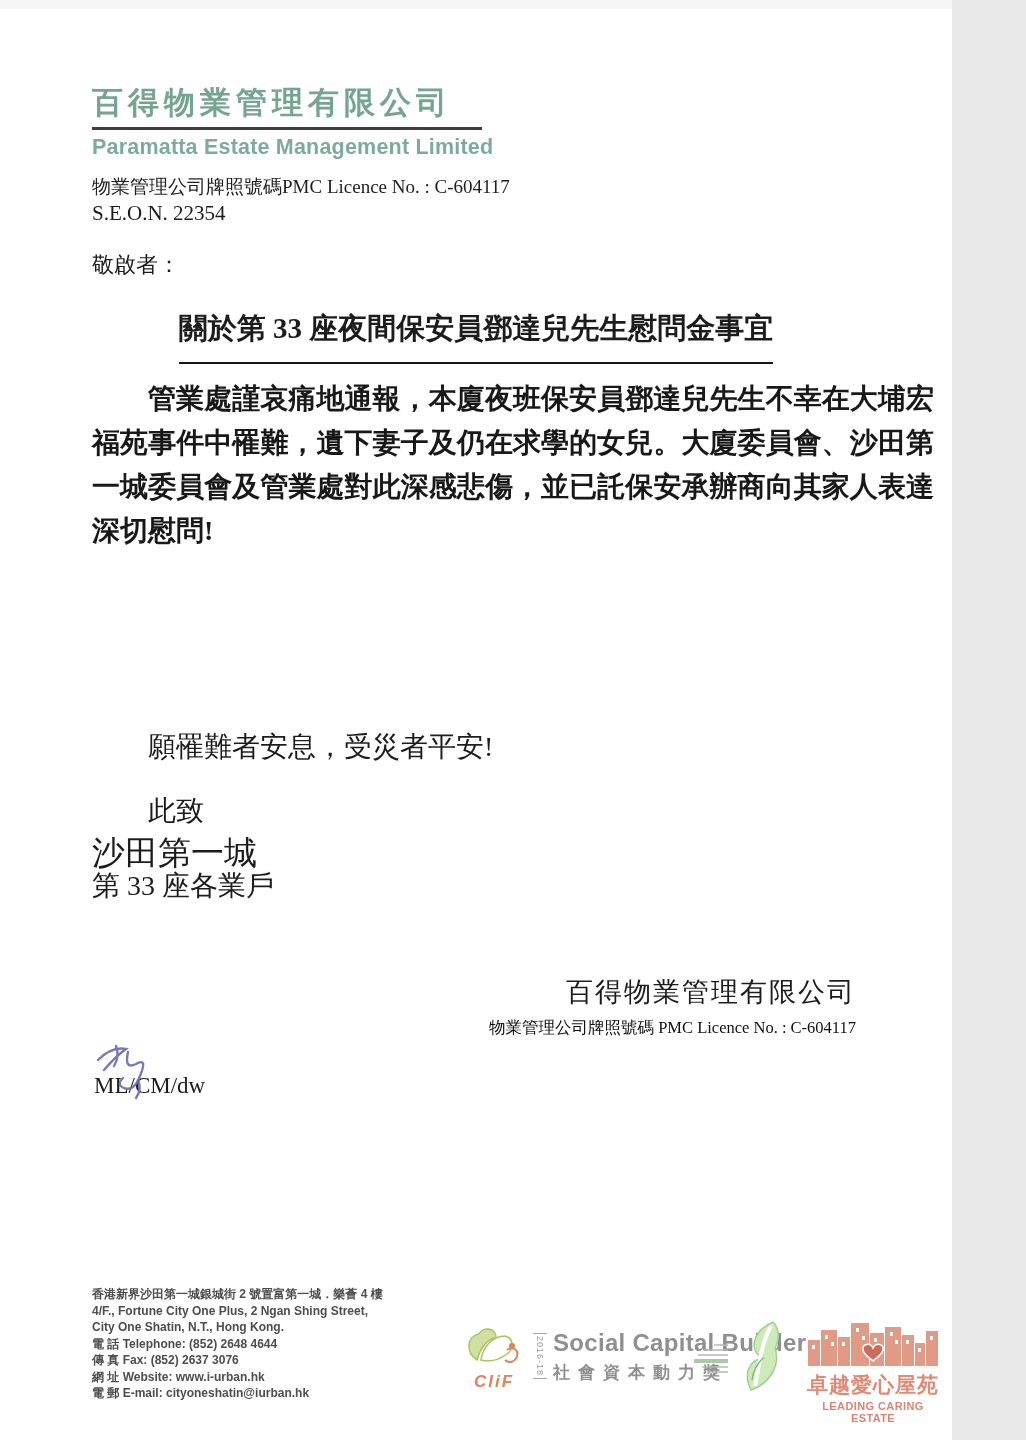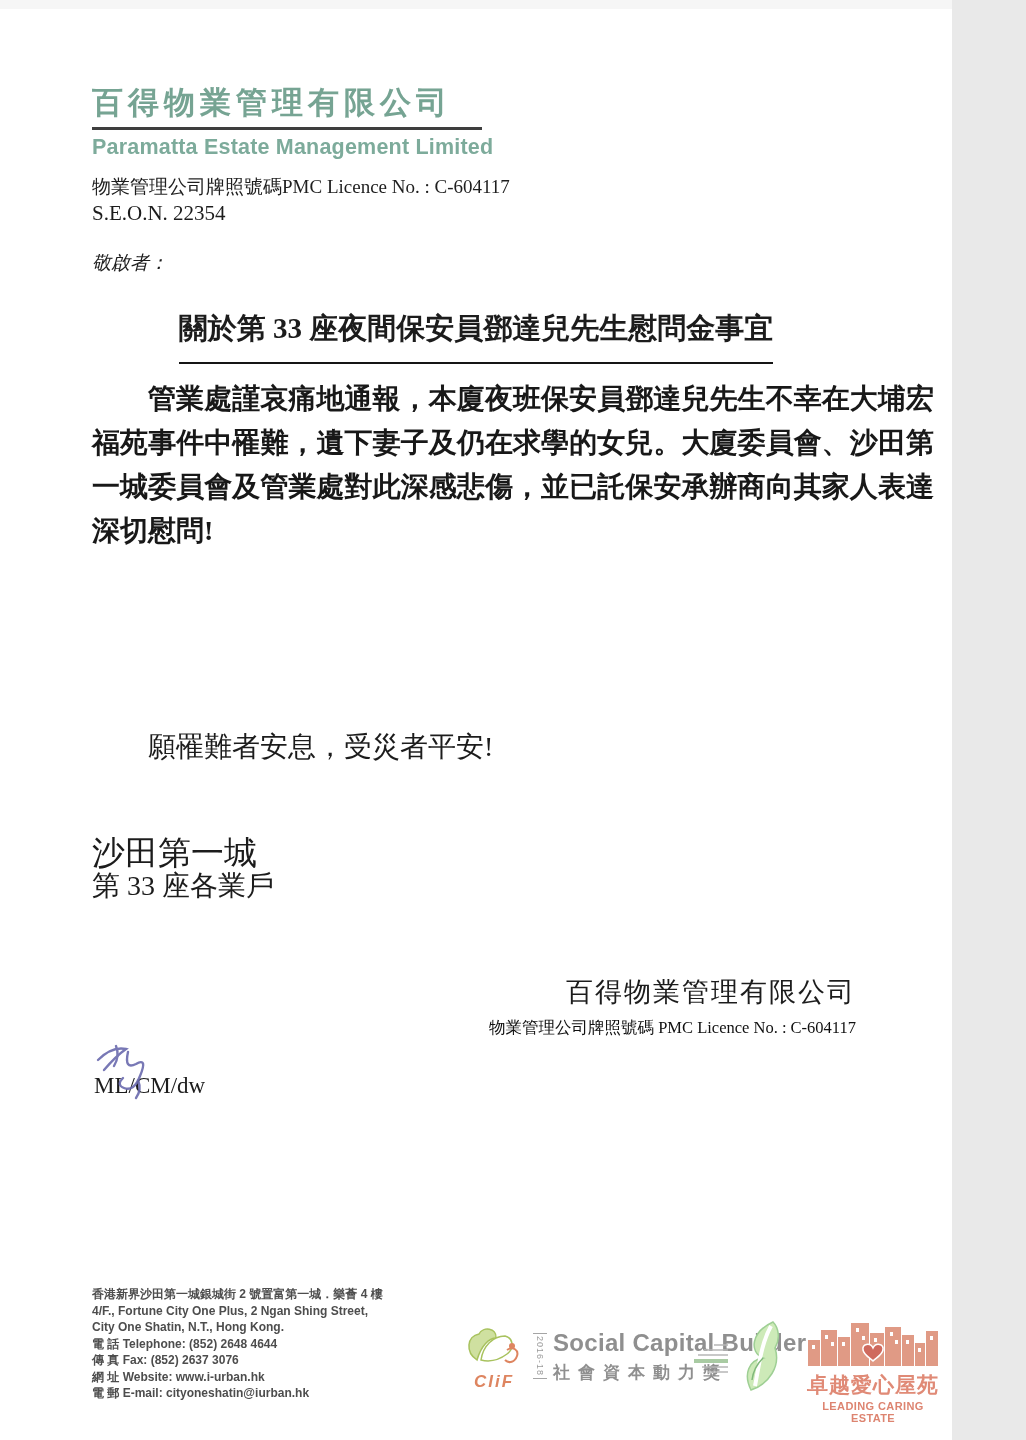--- a/index.html
+++ b/index.html
@@ -14,21 +14,21 @@
   .topstrip{position:absolute;left:0;top:0;width:100%;height:9px;background:#f6f6f6;}
 
   
   .hdr{position:absolute;left:92px;top:86px;font-family:"Liberation Sans","DejaVu Sans",sans-serif;}
   .hdr .zh{font-size:31px;font-weight:600;color:#76a493;letter-spacing:5px;line-height:34px;}
   .hdr .rule{width:390px;border-top:3px solid #3e3e3e;margin-top:7px;}
   .hdr .en{font-size:21.5px;font-weight:bold;color:#7dab9b;margin-top:5px;letter-spacing:.2px;}
   .hdr .lic{font-family:"Liberation Serif","DejaVu Serif",serif;font-size:19px;color:#1e1e1e;margin-top:14px;}
 
   .ref{position:absolute;left:92px;top:201px;font-size:21px;}
-  .salute{position:absolute;left:92px;top:250px;font-size:19px;font-style:italic;}
+  .salute{position:absolute;left:92px;top:250px;font-size:22px;}
 
   
   .title{position:absolute;left:0;top:309px;width:100%;text-align:center;font-size:29px;font-weight:bold;}
   .title span{border-bottom:2.5px solid #151515;padding-bottom:18px;}
 
   .para{position:absolute;left:92px;width:842px;font-size:28px;line-height:44px;text-indent:56px;text-align:justify;color:#181818;font-weight:bold;}
   .p1{top:377px;}
   .p2{top:551px;}
   .blessing{position:absolute;left:92px;top:728px;font-size:28px;text-indent:56px;width:842px;}
   .close-salute{position:absolute;left:92px;top:792px;font-size:28px;text-indent:56px;width:400px;}
@@ -87,20 +87,21 @@
   <div class="ref">S.E.O.N. 22354</div>
   <div class="salute">敬啟者：</div>
 
   <div class="title">
     <span>關於第 33 座夜間保安員鄧達兒先生慰問金事宜</span>
   </div>
 
   <div class="para p1">管業處謹哀痛地通報，本廈夜班保安員鄧達兒先生不幸在大埔宏福苑事件中罹難，遺下妻子及仍在求學的女兒。大廈委員會、沙田第一城委員會及管業處對此深感悲傷，並已託保安承辦商向其家人表達深切慰問!</div>
   <div class="blessing">願罹難者安息，受災者平安!</div>
 
+  <div class="close-salute">此致</div>
   <div class="addr1">沙田第一城</div>
   <div class="addr2">第 33 座各業戶</div>
 
   <div class="sig">
     <div class="co">百得物業管理有限公司</div>
     <div class="lic">物業管理公司牌照號碼 PMC Licence No. : C-604117</div>
   </div>
 
   <div class="fileref">ML/CM/dw</div>
   <svg class="scribble" width="104" height="76" viewBox="0 0 104 76">

